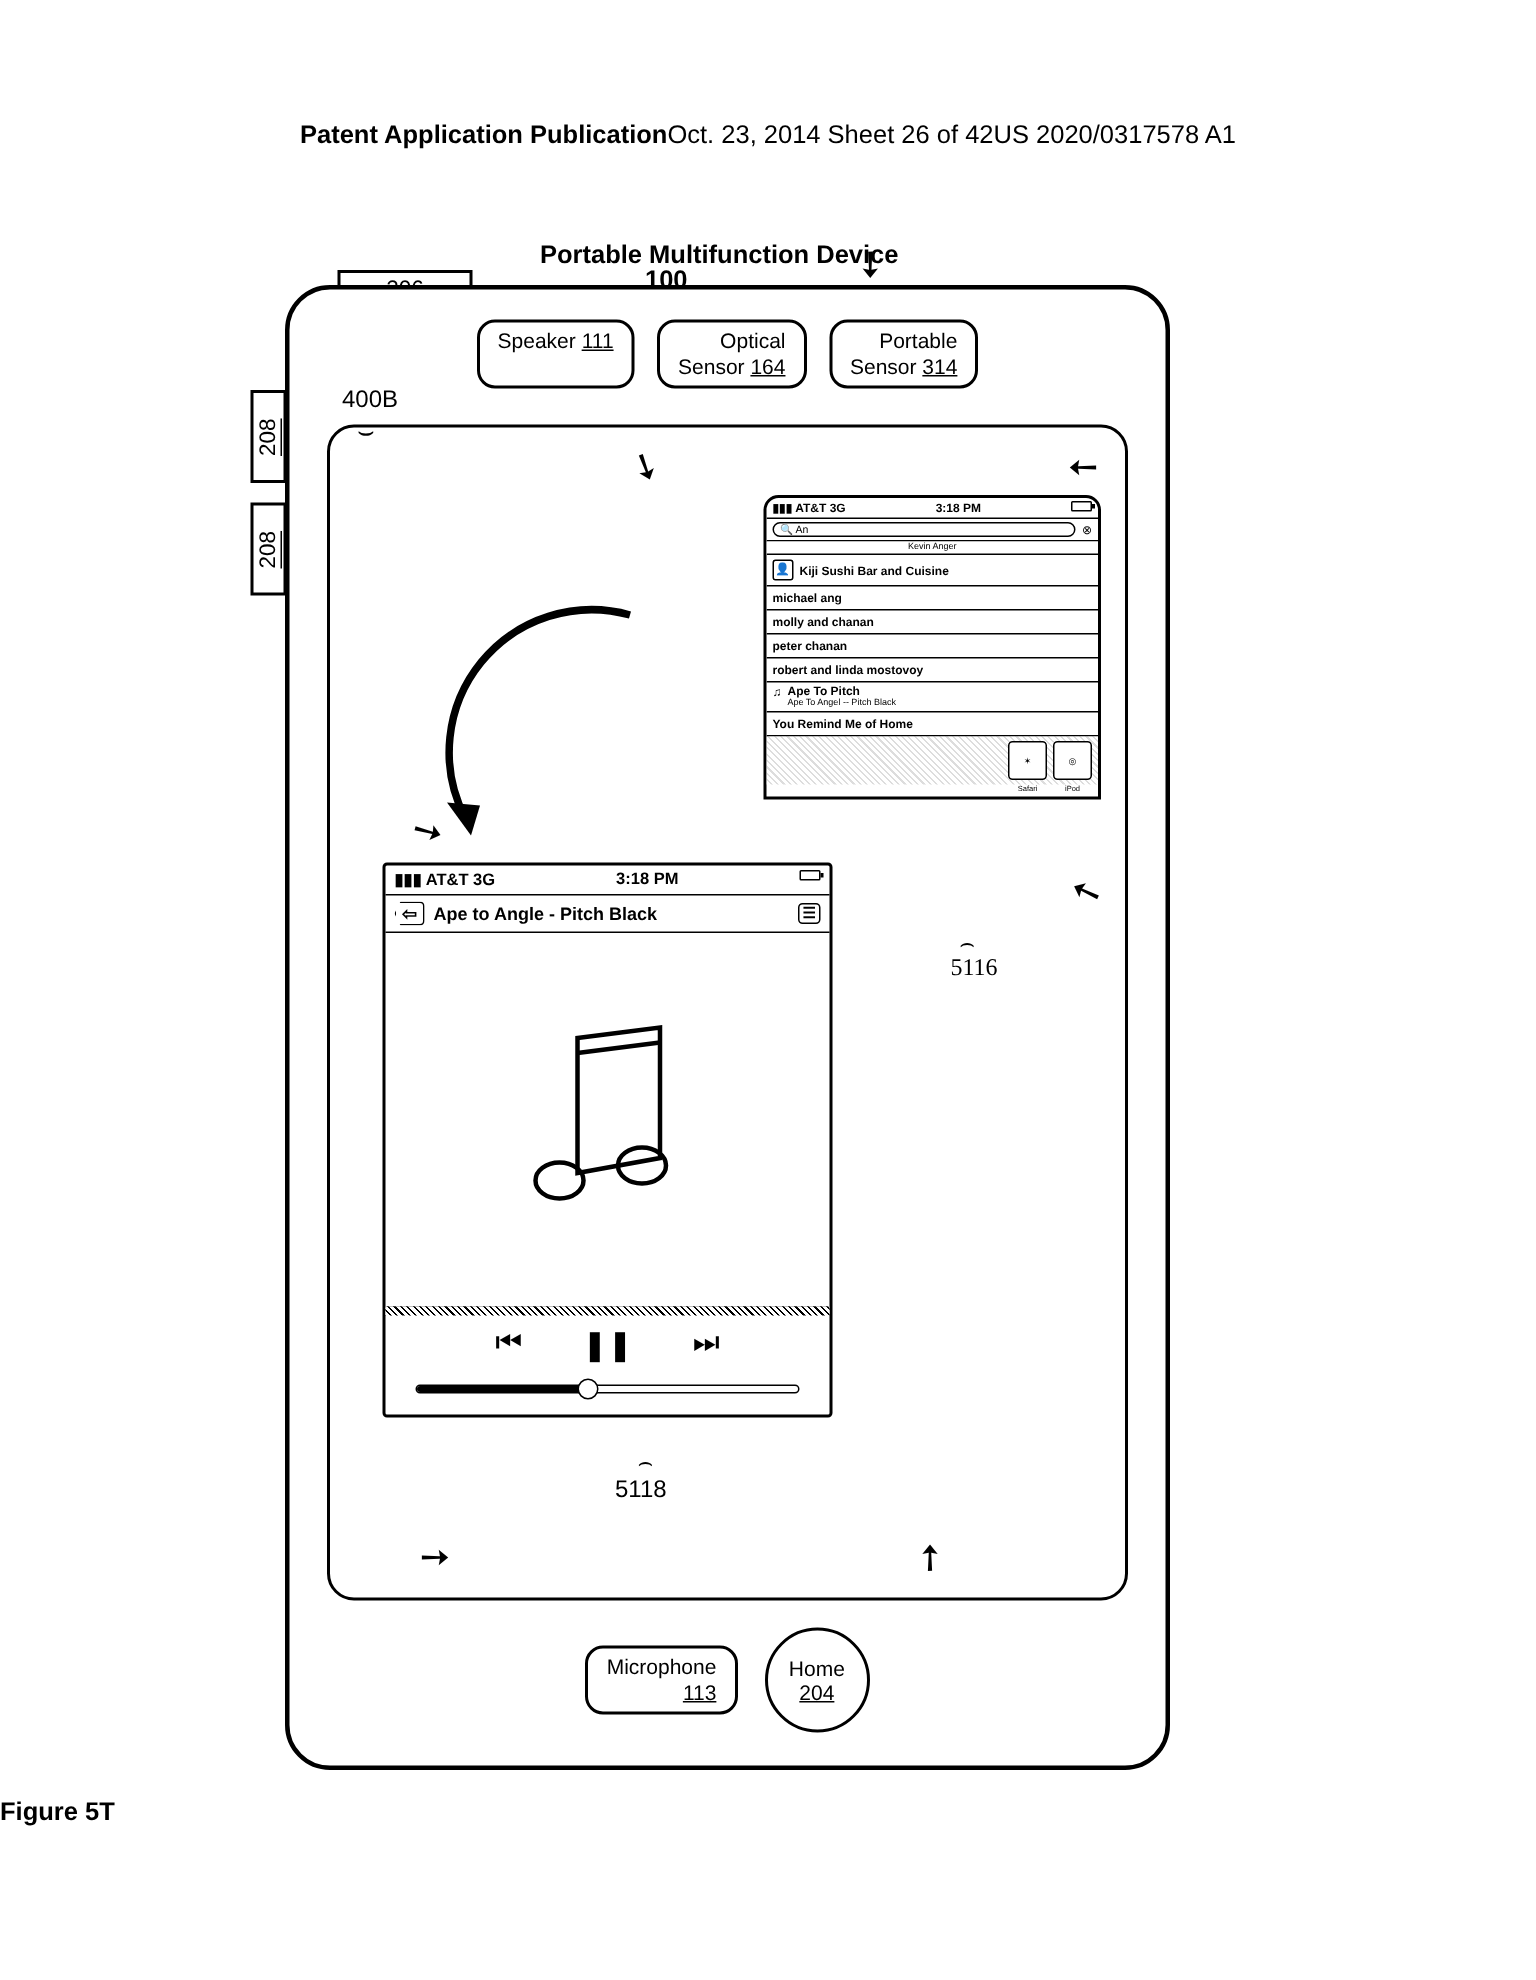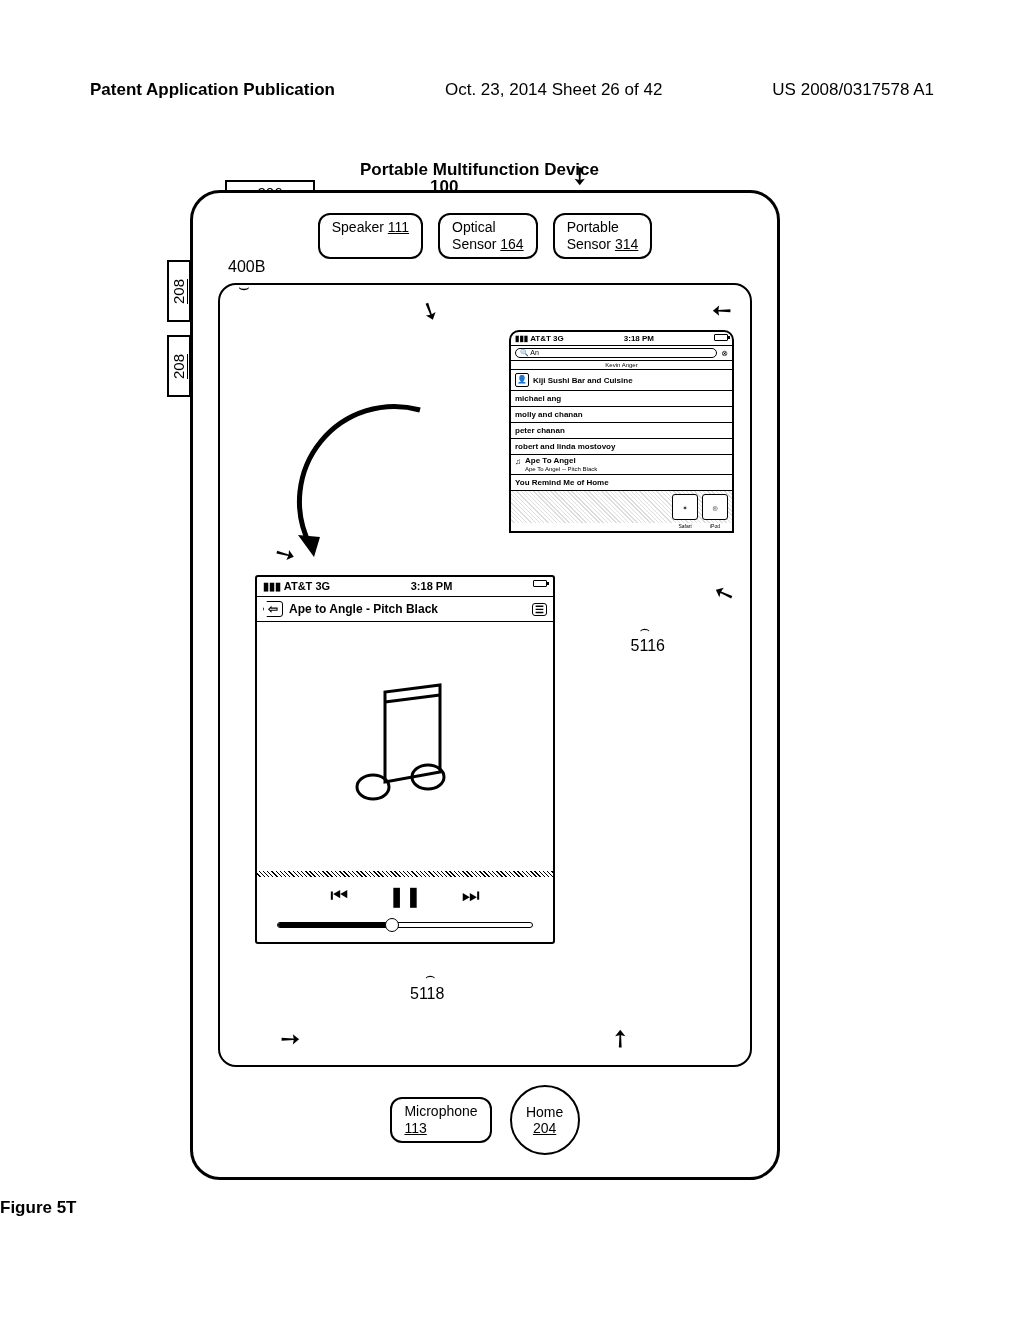--- a/index.html
+++ b/index.html
@@ -11,21 +11,21 @@
     position: relative;
     color: #000;
   }
   .page-header {
     position: absolute;
     top: 80px;
     left: 90px;
     right: 90px;
     font-size: 17px;
     display: flex;
-    justify-content: space-between;
+    justify-content: center;
   }
   .page-header span:first-child { font-weight: bold; }
   
   .device-title {
     position: absolute;
     top: 160px;
     left: 360px;
     font-weight: bold;
     font-size: 17px;
   }
@@ -90,21 +90,21 @@
     left: 0; right: 0;
     display: flex;
     justify-content: center;
     gap: 15px;
   }
   .sensor-pill {
     border: 2px solid #000;
     border-radius: 12px;
     padding: 4px 12px;
     font-size: 14px;
-    text-align: left;
+    text-align: right;
     line-height: 1.2;
   }
   .sensor-pill .u { text-decoration: underline; }
   
   .ref-400b {
     position: absolute;
     top: 65px;
     left: 35px;
     font-size: 16px;
   }
@@ -319,20 +319,21 @@
     border-radius: 50%;
     background: #fff;
     transform: translate(-50%,-50%);
   }
   
   .ref-5116 {
     position: absolute;
     top: 352px;
     right: 85px;
     font-size: 16px;
+    font-family: Liberation Serif, serif;
   }
   .hook-5116 {
     position: absolute;
     top: 335px;
     right: 100px;
     font-size: 16px;
   }
   .ref-5118 {
     position: absolute;
     bottom: 62px;
@@ -378,21 +379,21 @@
   }
   .battery-sm { display:inline-block; width:14px; height:7px; border:1.5px solid #000; border-radius:1px; position:relative; }
   .battery-sm::after { content:""; position:absolute; right:-3px; top:1px; width:2px; height:3px; background:#000; }
 </style>
 </head>
 <body>
 
 <div class="page-header">
   <span>Patent Application Publication</span>
   <span>Oct. 23, 2014  Sheet 26 of 42</span>
-  <span>US 2008/0317578 A1</span>
+  <span>US 2020/0317578 A1</span>
 </div>
 
 <div class="device-title">Portable Multifunction Device</div>
 <div class="device-arrow">➘</div>
 <div class="ref-100">100</div>
 
 <div class="sim-box">206</div>
 <div class="side-tab t1">208</div>
 <div class="side-tab t2">208</div>
 
@@ -452,21 +453,21 @@
         </div>
       <div class="sp-row">
           <span>peter chanan</span>
         </div>
       <div class="sp-row">
           <span>robert and linda mostovoy</span>
         </div>
       <div class="sp-media">
         <span class="ico">♫</span>
         <span class="txt">
-          <div>Ape To Angel</div>
+          <div>Ape To Pitch</div>
           <div class="sub">Ape To Angel  --  Pitch Black</div>
         </span>
       </div>
       <div class="sp-row">
           <span>You Remind Me of Home</span>
         </div>
       <div class="sp-dock">
         <div class="dico">✶</div>
         <div class="dico">◎</div>
       </div>

